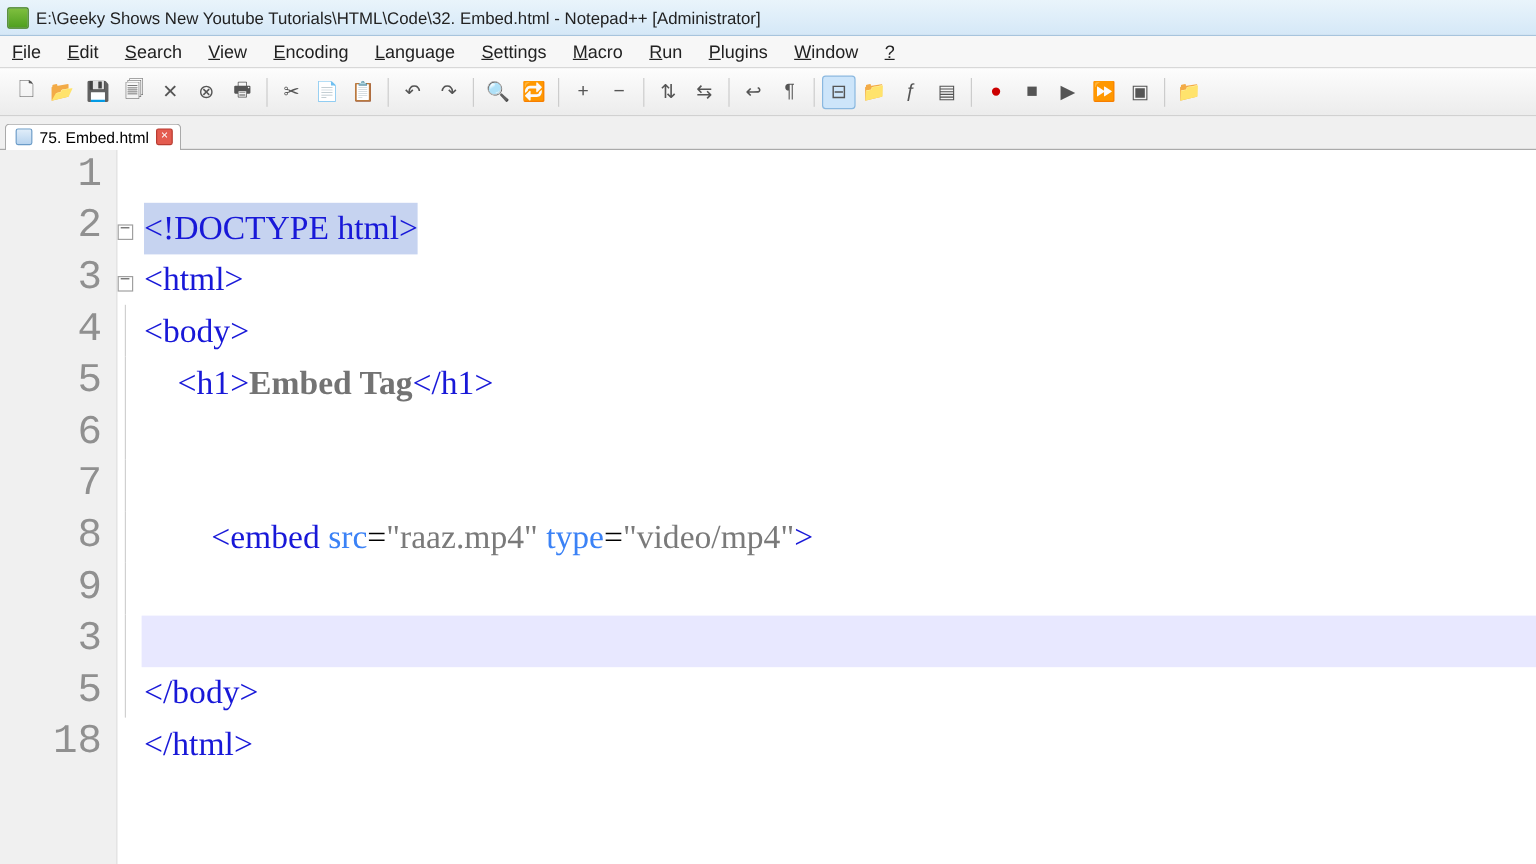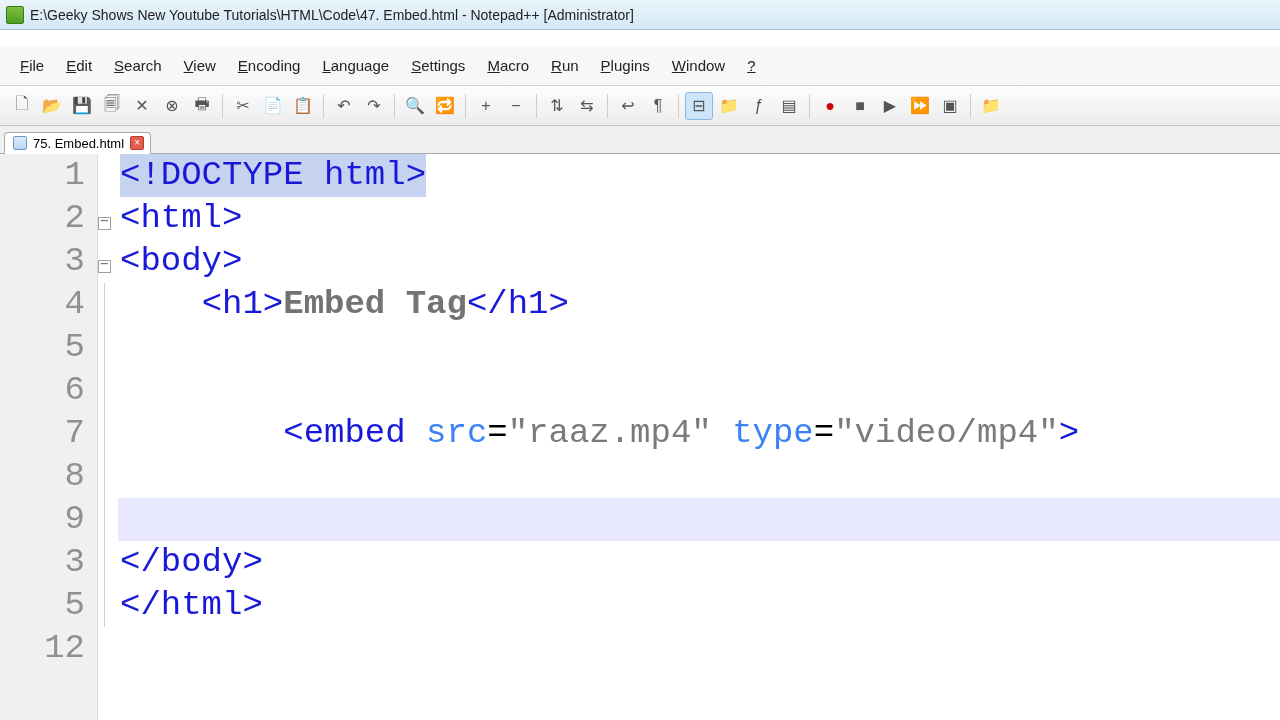--- a/index.html
+++ b/index.html
@@ -23,27 +23,26 @@
 }
 .titlebar .app-icon {
   width: 18px; height: 18px; margin-right: 6px;
   background: linear-gradient(#7fbf3f, #4f9f1f);
   border: 1px solid #3a7a14;
   border-radius: 2px;
 }
 .titlebar .title-text { font-size: 14px; color: #222; }
 .menubar {
   background: #f7f7f7;
-  height: 40px;
+  height: 27px;
   display: flex;
   align-items: center;
-  padding: 0 10px;
+  padding: 0 0;
   gap: 2px;
   border-bottom: 1px solid #d0d0d0;
-  margin-top: 16px;
 }
 .menubar .menu-item {
   padding: 4px 10px;
   font-size: 15px;
   color: #222;
   cursor: pointer;
 }
 .toolbar {
   background: linear-gradient(#fdfdfd, #ececec);
   height: 40px;
@@ -143,45 +142,46 @@
   color: #777;
 }
 .fold-line {
   display: inline-block;
   width: 1px; height: 43px;
   background: #d0d0d0;
   margin-left: 6px;
 }
 .code {
   flex: 1;
-  font-family: Liberation Mono, monospace;
-  font-size: 34px;
+  font-family: Liberation Serif, serif;
+  font-size: 28px;
   line-height: 43px;
   white-space: pre;
   color: #000;
   position: relative;
+  margin-top: 44px;
 }
 .code .line { height: 43px; padding-left: 2px; position: relative; }
 .code .line.current { background: #e8e8ff; }
 .tok-tag { color: #1818d8; }
 .tok-attr { color: #3b82f6; }
 .tok-str { color: #7a7a7a; }
 .tok-text { color: #737373; font-weight: bold; }
 .tok-ang { color: #1818d8; }
 .hl-doctype {
   background: #c6d3f0;
   display: inline-block;
 }
 </style>
 </head>
 <body>
 
 <div class="titlebar">
   <div class="app-icon"></div>
-  <div class="title-text">E:\Geeky Shows New Youtube Tutorials\HTML\Code\47. Embed.html - Notepad++ [Administrator]</div>
+  <div class="title-text">E:\Geeky Shows New Youtube Tutorials\HTML\Code\32. Embed.html - Notepad++ [Administrator]</div>
 </div>
 
 <div class="menubar" id="menubar">
     <div class="menu-item"><span><u>F</u>ile</span></div>
     <div class="menu-item"><span><u>E</u>dit</span></div>
     <div class="menu-item"><span><u>S</u>earch</span></div>
     <div class="menu-item"><span><u>V</u>iew</span></div>
     <div class="menu-item"><span><u>E</u>ncoding</span></div>
     <div class="menu-item"><span><u>L</u>anguage</span></div>
     <div class="menu-item"><span><u>S</u>ettings</span></div>
@@ -248,21 +248,21 @@
       <div>2</div>
       <div>3</div>
       <div>4</div>
       <div>5</div>
       <div>6</div>
       <div>7</div>
       <div>8</div>
       <div>9</div>
       <div>3</div>
       <div>5</div>
-      <div>12</div>
+      <div>18</div>
     </div>
   <div class="fold-col" id="foldcol">
       <div style="height: 43px;"></div>
       <div style="height: 43px;"><span class="fold-box"></span></div>
       <div style="height: 43px;"><span class="fold-box"></span></div>
       <div style="height: 43px;"><span class="fold-line"></span></div>
       <div style="height: 43px;"><span class="fold-line"></span></div>
       <div style="height: 43px;"><span class="fold-line"></span></div>
       <div style="height: 43px;"><span class="fold-line"></span></div>
       <div style="height: 43px;"><span class="fold-line"></span></div>

